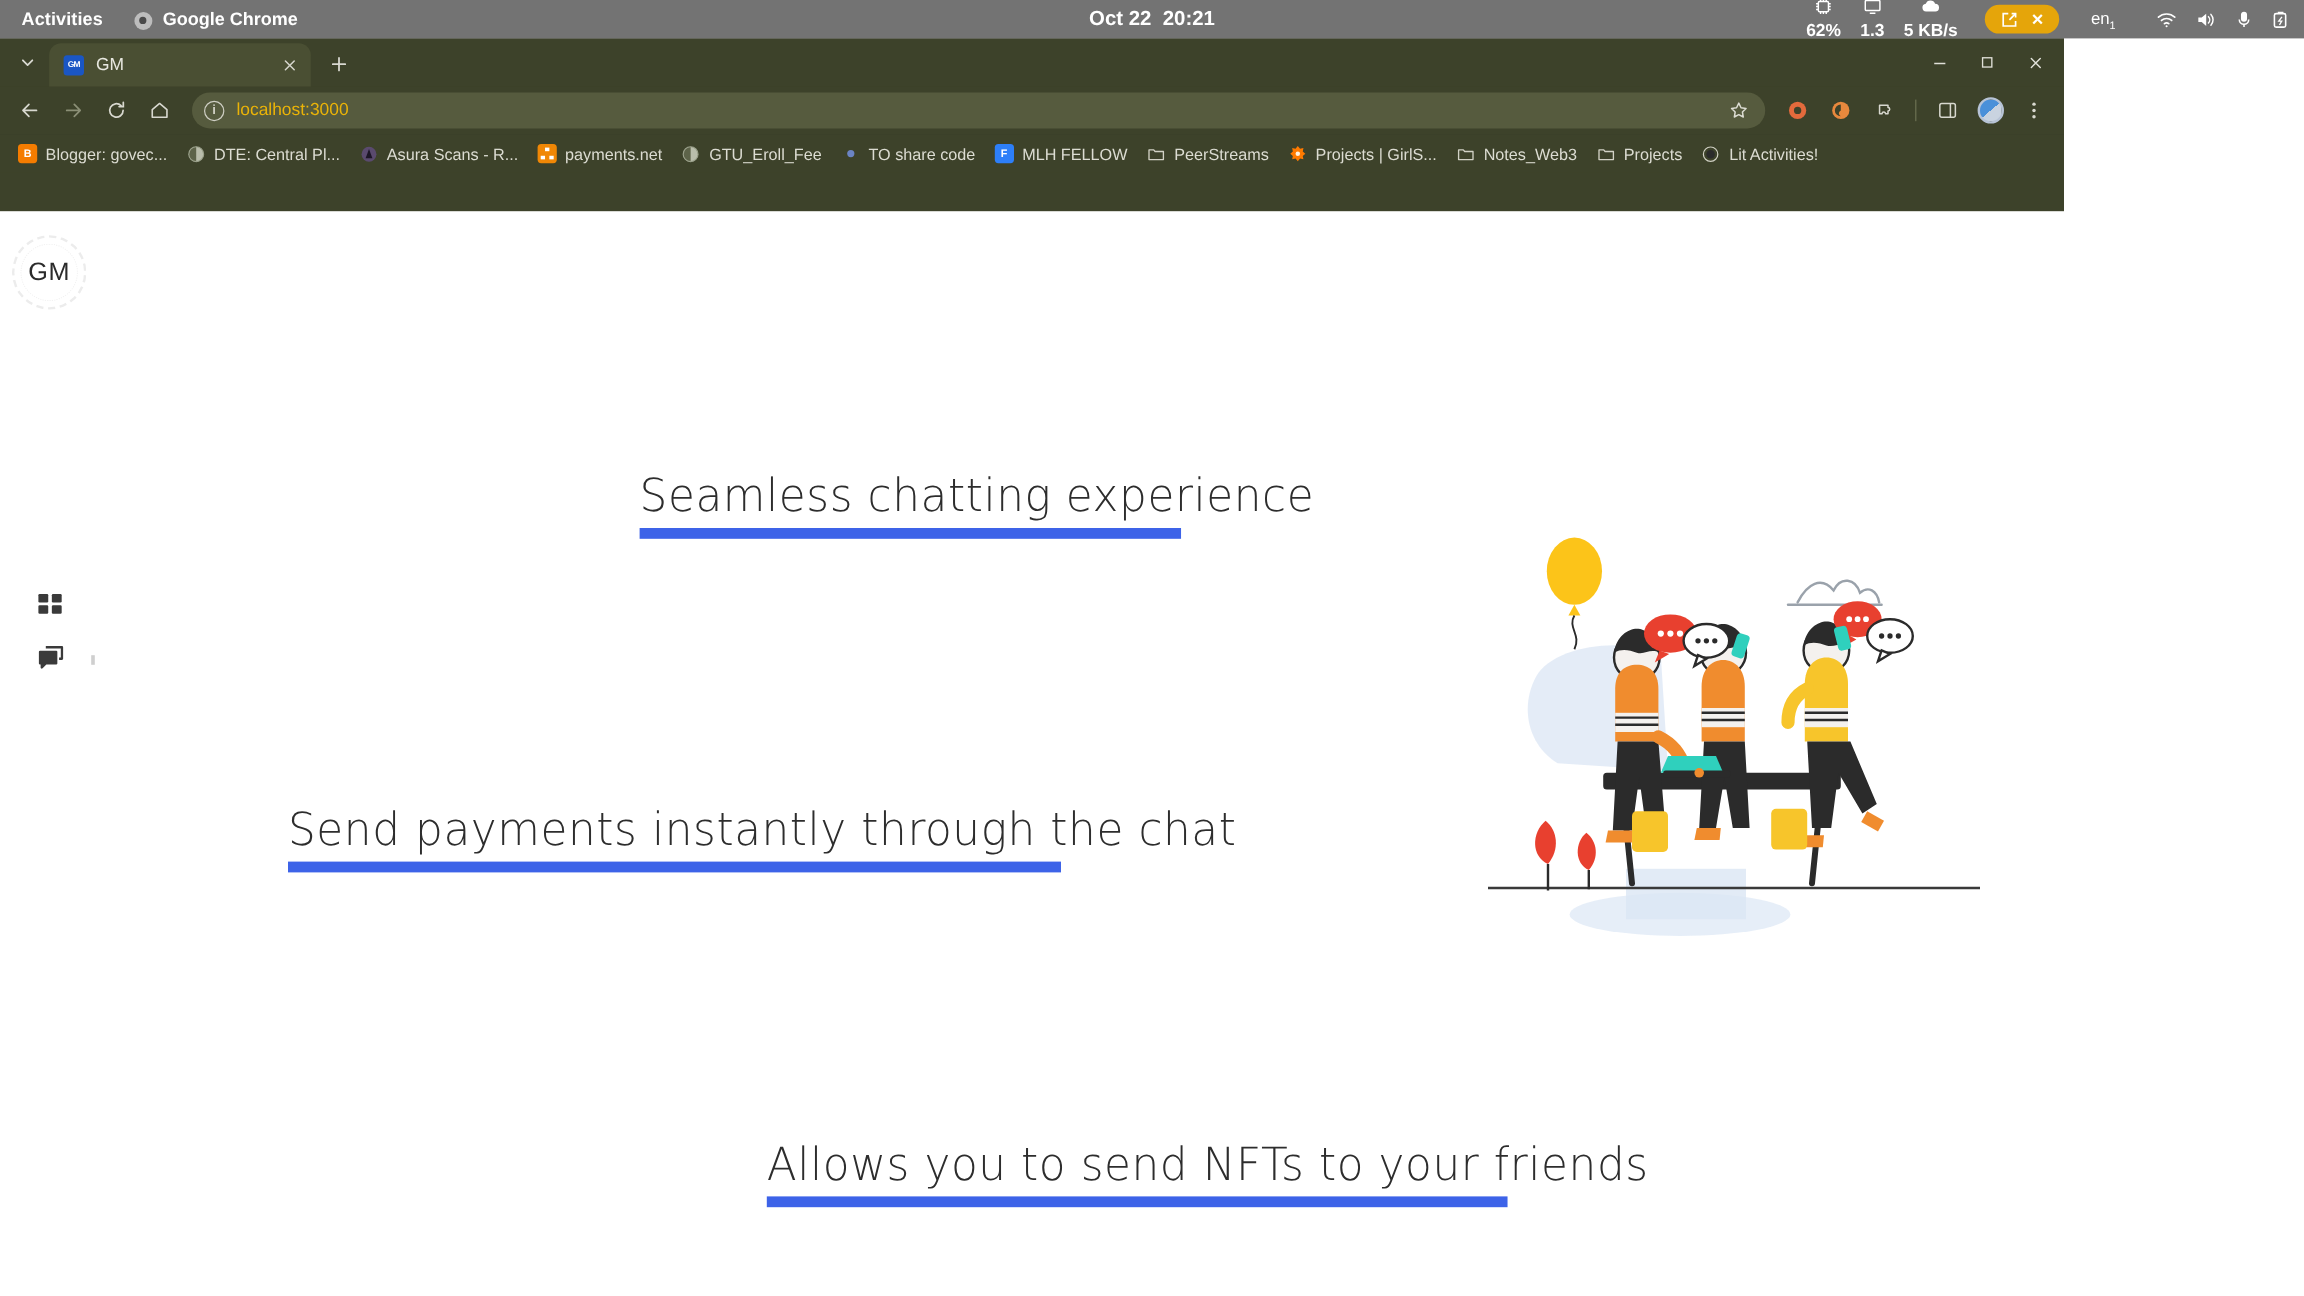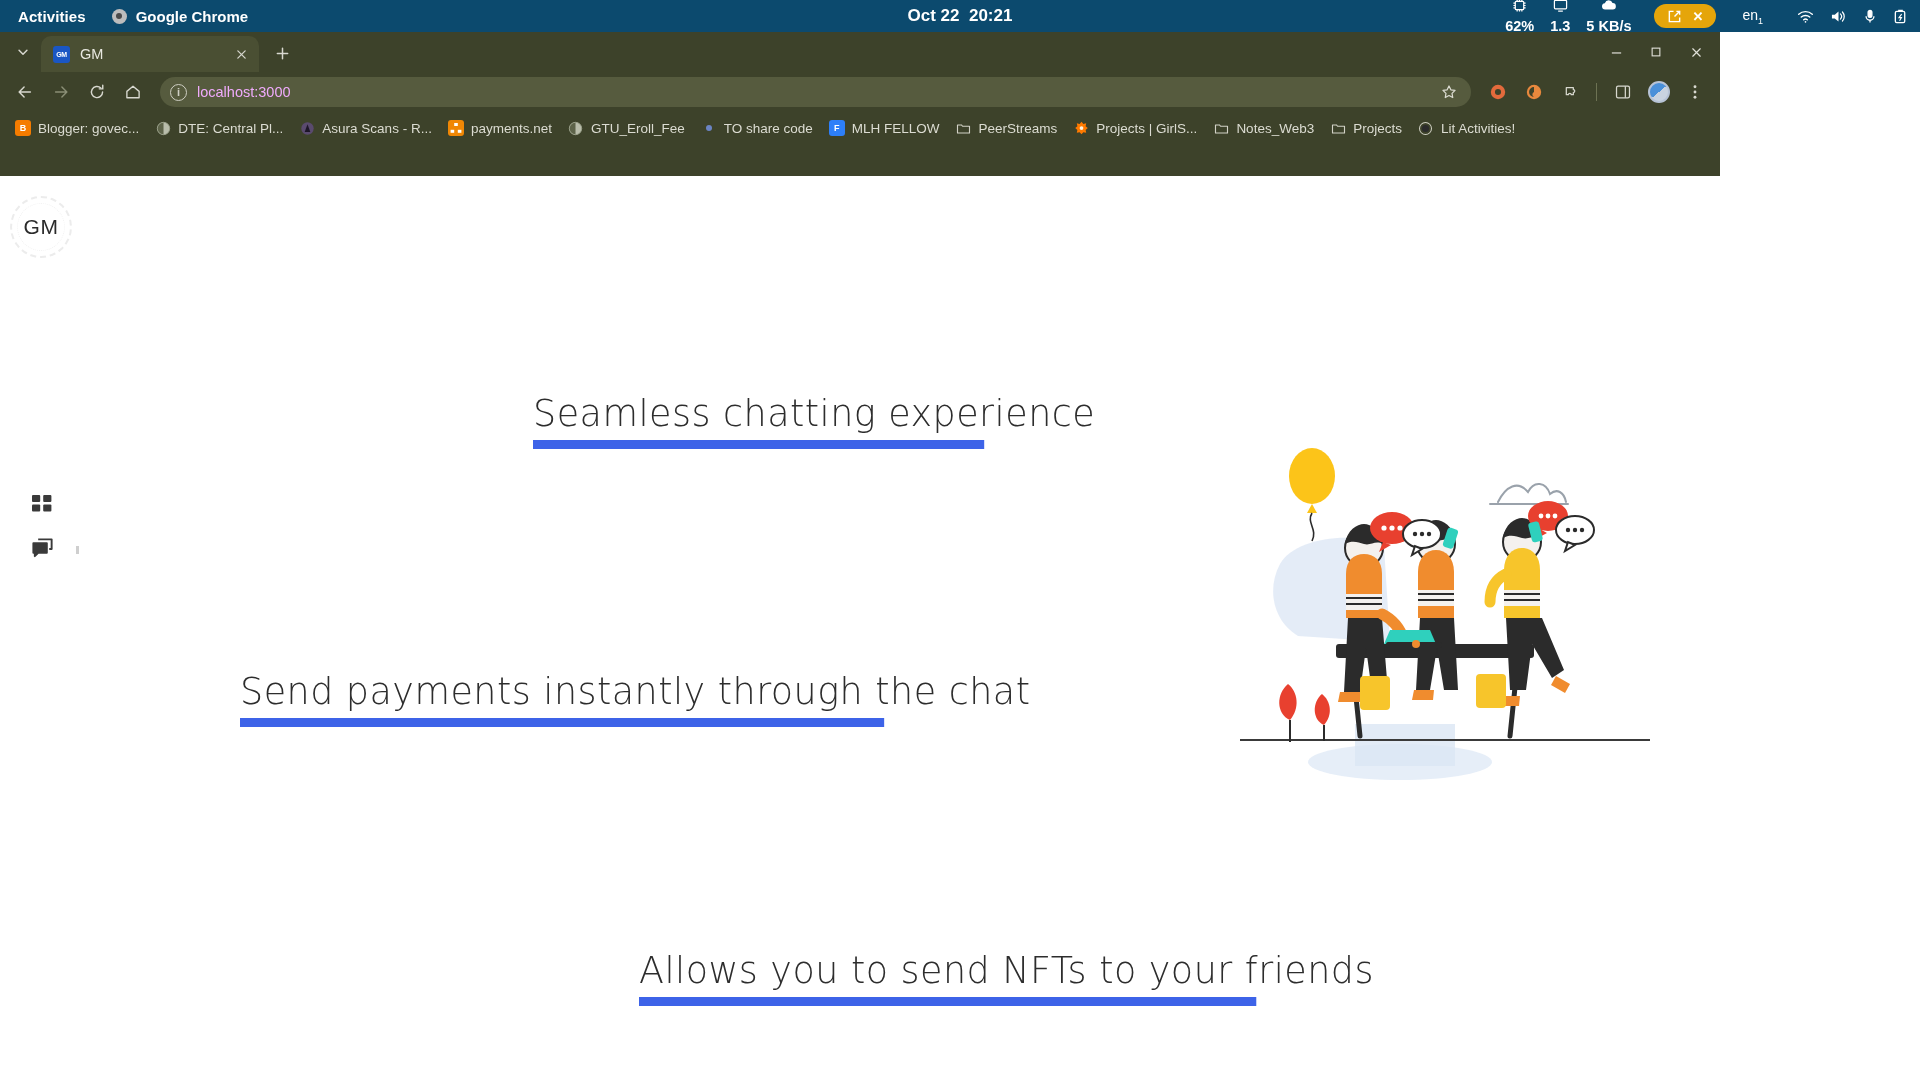--- a/index.html
+++ b/index.html
@@ -6,29 +6,29 @@
   html, body {
     width: 1920px; height: 1080px; overflow: hidden;
     font-family: "Liberation Sans", sans-serif;
     background: #ffffff;
   }
 
   
   .gnome-bar {
     position: absolute; top: 0; left: 0;
     width: 1920px; height: 32px;
-    background: #0c4a6e;
+    background: #737373;
     display: flex; align-items: center;
     color: #ffffff;
     font-size: 15px;
     z-index: 50;
   }
   .gnome-left { display: flex; align-items: center; gap: 26px; padding-left: 18px; }
   .gnome-activities { font-weight: 700; font-size: 15px; letter-spacing: .1px; }
-  .gnome-app { display: flex; align-items: center; gap: 9px; font-weight: 700; font-size: 15px; }
+  .gnome-app { display: flex; align-items: flex-end; gap: 9px; font-weight: 700; font-size: 15px; }
   .chrome-dot {
     width: 15px; height: 15px; border-radius: 50%;
     background: #bdbdbd;
     display: inline-flex; align-items: center; justify-content: center;
   }
   .chrome-dot::after {
     content: ""; width: 6px; height: 6px; border-radius: 50%;
     background: #4a4a4a;
   }
   .gnome-clock {
@@ -140,21 +140,21 @@
     padding: 0 10px; gap: 10px;
     max-width: 1600px;
   }
   .omni-info {
     width: 17px; height: 17px; border-radius: 50%;
     border: 1.6px solid #cfcfc4;
     display: flex; align-items: center; justify-content: center;
     color: #cfcfc4; font-size: 11px; font-weight: 700;
     flex: 0 0 auto;
   }
-  .omni-url { color: #f0abfc; font-size: 14.5px; flex: 1 1 auto; }
+  .omni-url { color: #eab308; font-size: 14.5px; flex: 1 1 auto; }
   .tb-right { display: flex; align-items: center; gap: 2px; }
   .divider { width: 1px; height: 18px; background: #6d7253; margin: 0 7px; }
   .avatar {
     width: 22px; height: 22px; border-radius: 50%;
     background: linear-gradient(140deg,#4a90d9 0 50%, #c9d3e0 50% 100%);
     border: 2px solid #b7c3d6;
   }
 
   
   .bookmarks {

